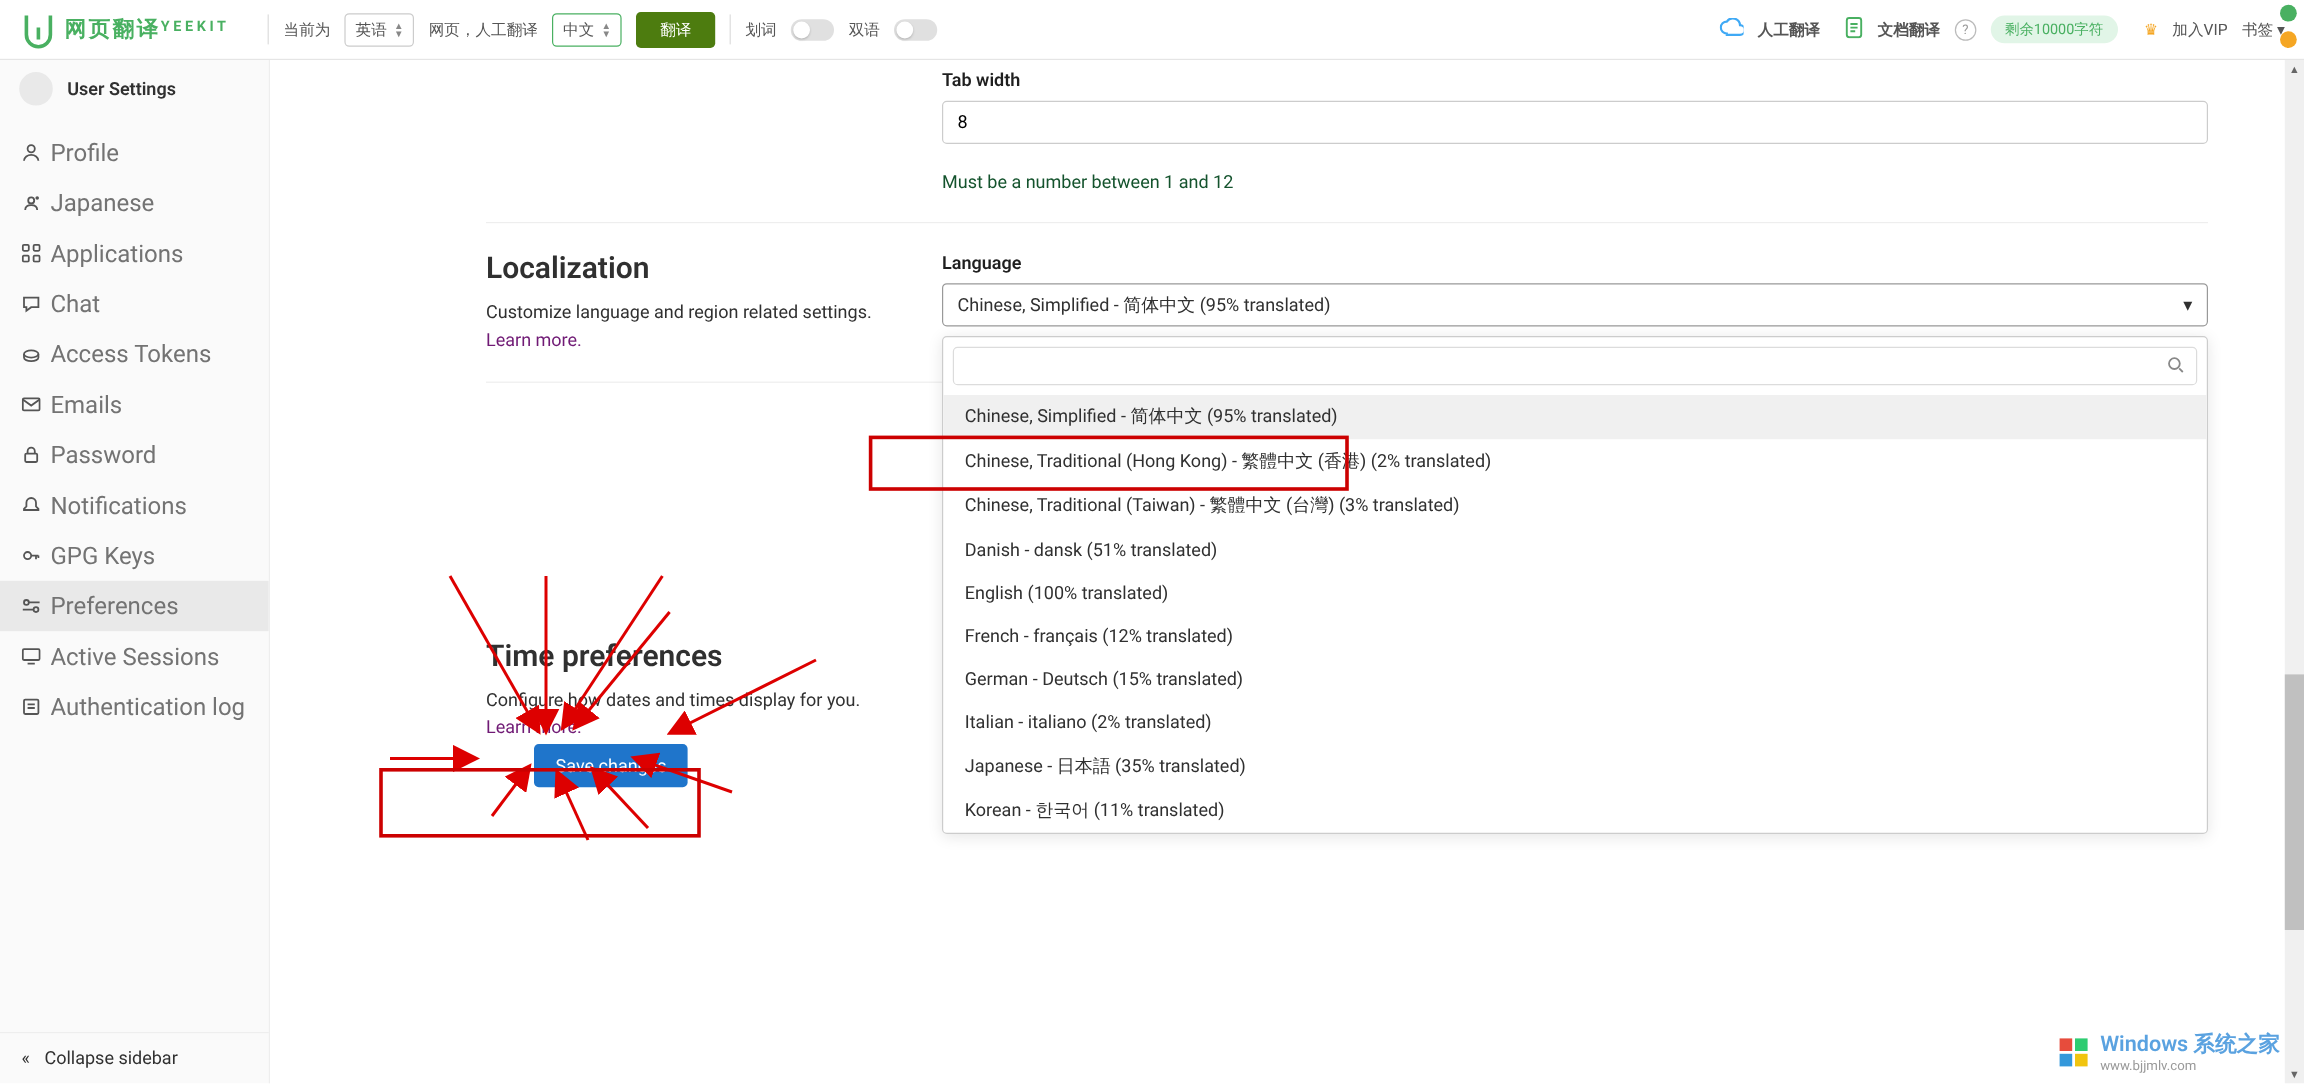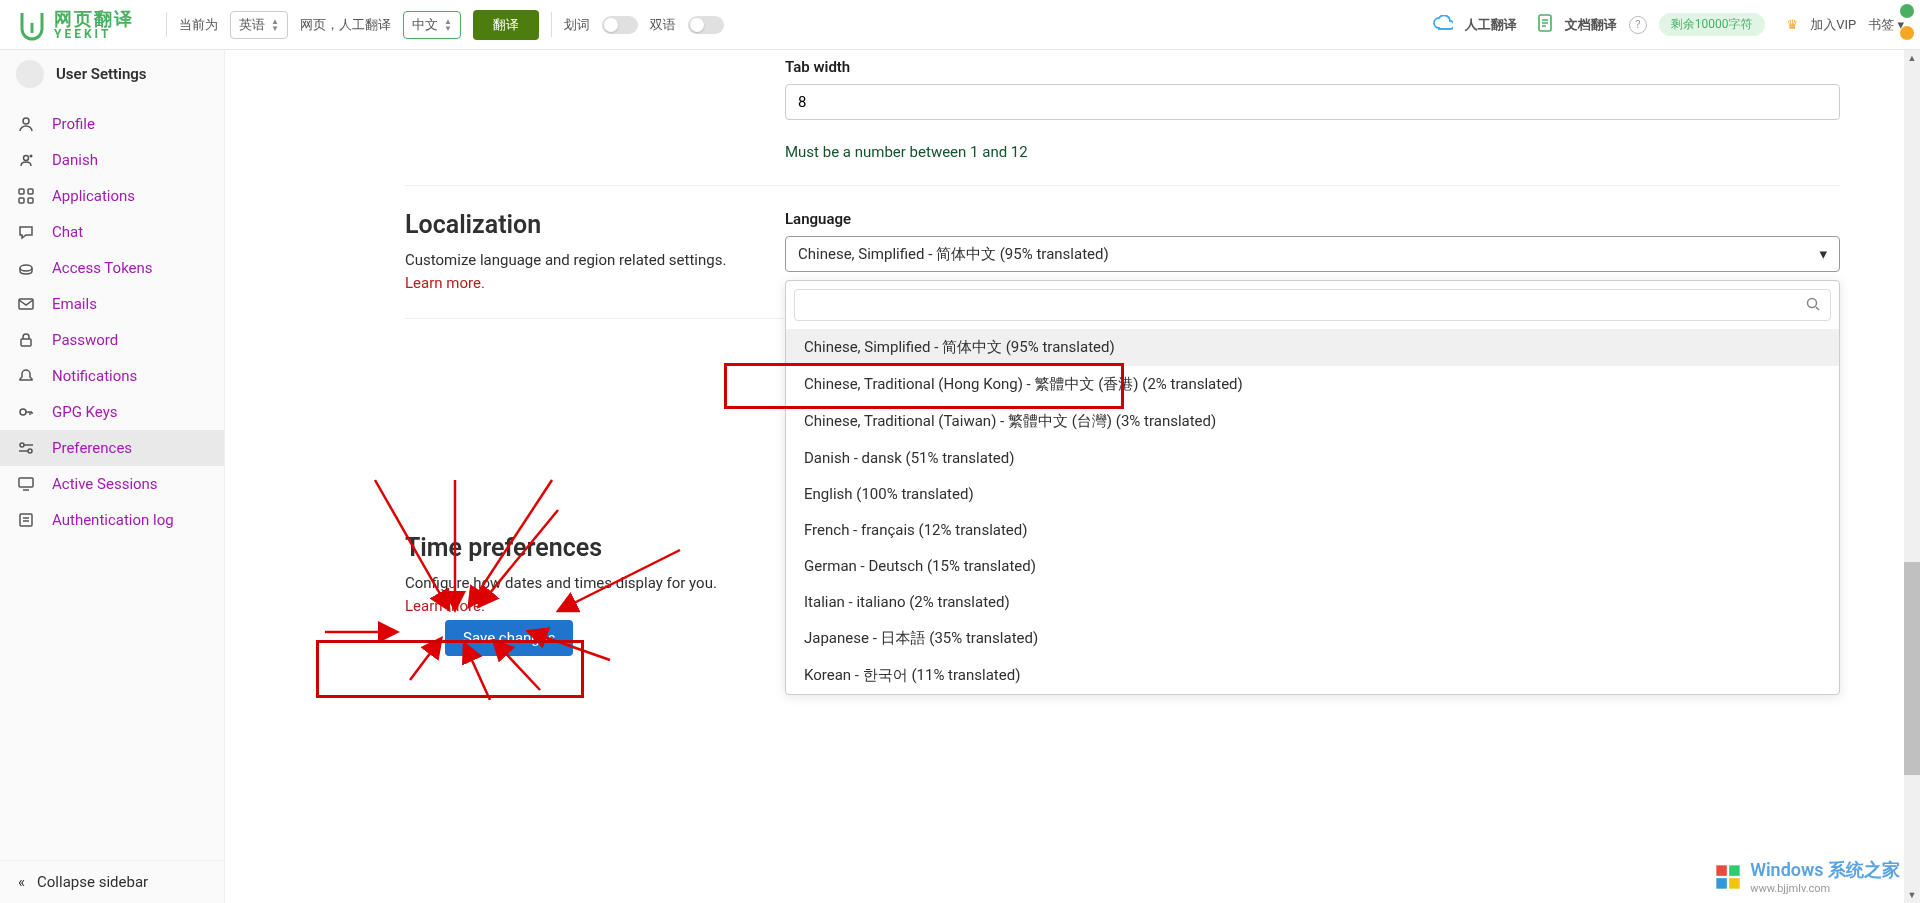--- a/index.html
+++ b/index.html
@@ -1,20 +1,20 @@
 <!DOCTYPE html>
 <html><head>
 <meta charset="utf-8">
 <style>
 *{box-sizing:border-box;margin:0;padding:0;font-family:-apple-system,BlinkMacSystemFont,"Segoe UI",Roboto,sans-serif}
 body{width:1920px;height:903px;overflow:hidden;background:#fff;color:#303030;position:relative}
 .topbar{height:50px;border-bottom:1px solid #e5e5e5;display:flex;align-items:center;padding:0 16px;gap:12px;font-size:13px;color:#555}
 .logo{display:flex;align-items:center;gap:6px;margin-right:20px}
 .logo-icon{width:32px;height:32px}
-.logo-text{display:flex;flex-direction:column;line-height:1}
+.logo-text{display:flex;flex-direction:row;line-height:1}
 .logo-cn{font-size:18px;font-weight:700;color:#49b061;letter-spacing:2px}
 .logo-en{font-size:12px;font-weight:700;color:#49b061;letter-spacing:3px}
 .sel-box{height:28px;border:1px solid #ccc;border-radius:4px;display:inline-flex;align-items:center;padding:0 8px;gap:6px;background:#fff}
 .sel-box.green{border:1px solid #49b061}
 .btn-translate{background:#4d7c0f;color:#fff;border:none;border-radius:4px;height:30px;padding:0 20px;font-size:13px;cursor:pointer}
 .toggle{width:36px;height:18px;background:#e0e0e0;border-radius:9px;position:relative;display:inline-block}
 .toggle::after{content:"";position:absolute;width:14px;height:14px;background:#fff;border-radius:50%;top:2px;left:2px;box-shadow:0 1px 2px rgba(0,0,0,.2)}
 .spacer{flex:1}
 .help-icon{width:18px;height:18px;border:1px solid #bbb;border-radius:50%;display:inline-flex;align-items:center;justify-content:center;color:#999;font-size:11px}
 .badge-chars{background:#e1f5e7;color:#49b061;border-radius:12px;padding:3px 12px;font-size:12px}
@@ -24,32 +24,32 @@
 .dot{width:14px;height:14px;border-radius:50%}
 .dot.green{background:#49b061}
 .dot.orange{background:#f5a623}
 
 .main{position:absolute;top:50px;left:0;right:0;bottom:0;display:flex}
 .sidebar{width:225px;background:#fafafa;border-right:1px solid #eee;display:flex;flex-direction:column}
 .sb-header{display:flex;align-items:center;gap:12px;padding:10px 16px}
 .avatar{width:28px;height:28px;border-radius:50%;background:#e9e9e9}
 .sb-title{font-size:15px;font-weight:600}
 .sb-list{flex:1;overflow:auto;padding-top:8px}
-.sb-item{display:flex;align-items:center;gap:18px;padding:9px 18px;font-size:15px;color:#a21caf;cursor:pointer}
+.sb-item{display:flex;align-items:center;gap:8px;padding:9px 18px;font-size:20px;color:#737373;cursor:pointer}
 .sb-item.active{background:#e9e9e9;font-weight:400}
 .sb-item .ic{width:16px;height:16px;color:#555;display:inline-flex;align-items:center;justify-content:center}
 .sb-footer{border-top:1px solid #eee;padding:12px 18px;display:flex;align-items:center;gap:12px;font-size:15px;cursor:pointer;color:#303030}
 
 .content{flex:1;overflow:auto;padding:8px 80px 40px 180px;position:relative}
 .section-row{display:flex;gap:40px;padding:24px 0;border-bottom:1px solid #eee}
 .section-row.noborder{border-bottom:none}
 .section-left{width:340px}
 .section-left h2{font-size:25px;font-weight:600;margin-bottom:10px}
 .section-left p{font-size:15px;line-height:1.5;color:#303030}
-.section-left a{color:#b91c1c;text-decoration:none}
+.section-left a{color:#701a75;text-decoration:none}
 .section-right{flex:1}
 .form-label{font-size:15px;font-weight:600;margin-bottom:8px;color:#1f1f1f}
 .form-help{font-size:15px;color:#14532d;margin-top:23px}
 .text-input{width:100%;height:36px;border:1px solid #ccc;border-radius:4px;padding:0 12px;font-size:15px}
 .select-box{width:100%;height:36px;border:1px solid #999;border-radius:4px;padding:0 12px;font-size:15px;background:#fff;display:flex;align-items:center;justify-content:space-between;cursor:pointer}
 .dropdown{position:absolute;background:#fff;border:1px solid #ccc;border-radius:4px;box-shadow:0 2px 12px rgba(0,0,0,.1);z-index:10}
 .dd-search{padding:8px}
 .dd-search-inner{border:1px solid #dcdcdc;border-radius:4px;height:32px;display:flex;align-items:center;padding:0 10px}
 .dd-search-inner input{flex:1;border:none;outline:none;font-size:14px}
 .dd-list{max-height:380px;overflow-y:scroll}
@@ -144,21 +144,21 @@
           <span>Profile</span>
         </div>
         <div class="sb-item">
           <span class="ic">
             <svg width="16" height="16" viewBox="0 0 16 16">
               <circle cx="8" cy="6" r="2.5" fill="none" stroke="currentColor" stroke-width="1.5"></circle>
               <path d="M3 14c0-2.5 2-4 5-4s5 1.5 5 4" fill="none" stroke="currentColor" stroke-width="1.5"></path>
               <circle cx="13" cy="4" r="1.5" fill="currentColor"></circle>
             </svg>
           </span>
-          <span>Danish</span>
+          <span>Japanese</span>
         </div>
         <div class="sb-item">
           <span class="ic">
             <svg width="16" height="16" viewBox="0 0 16 16">
               <rect x="1" y="1" width="5" height="5" rx="1" fill="none" stroke="currentColor" stroke-width="1.5"></rect>
               <rect x="10" y="1" width="5" height="5" rx="1" fill="none" stroke="currentColor" stroke-width="1.5"></rect>
               <rect x="1" y="10" width="5" height="5" rx="1" fill="none" stroke="currentColor" stroke-width="1.5"></rect>
               <rect x="10" y="10" width="5" height="5" rx="1" fill="none" stroke="currentColor" stroke-width="1.5"></rect>
             </svg>
           </span>

